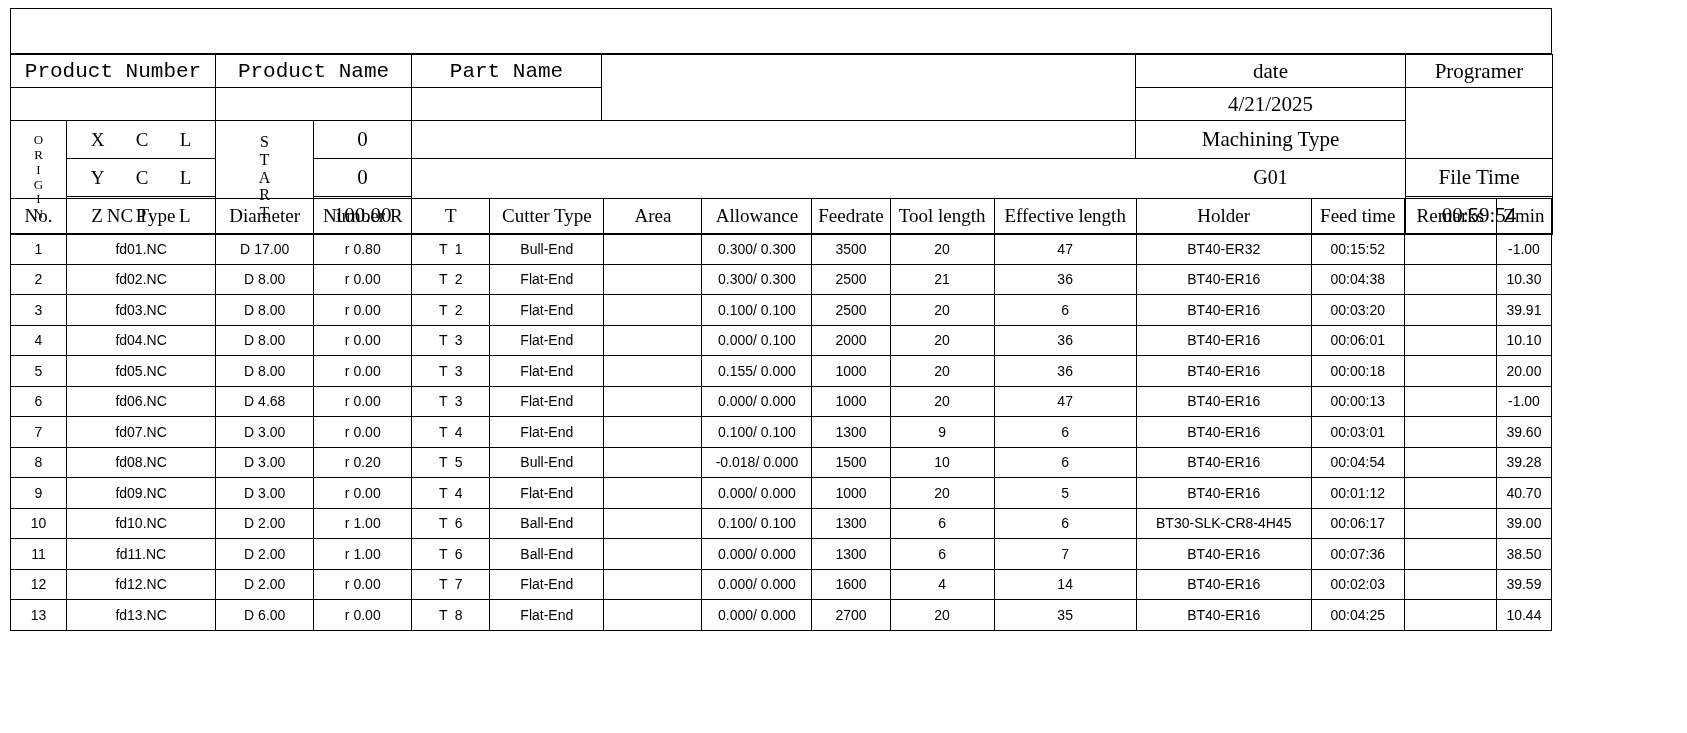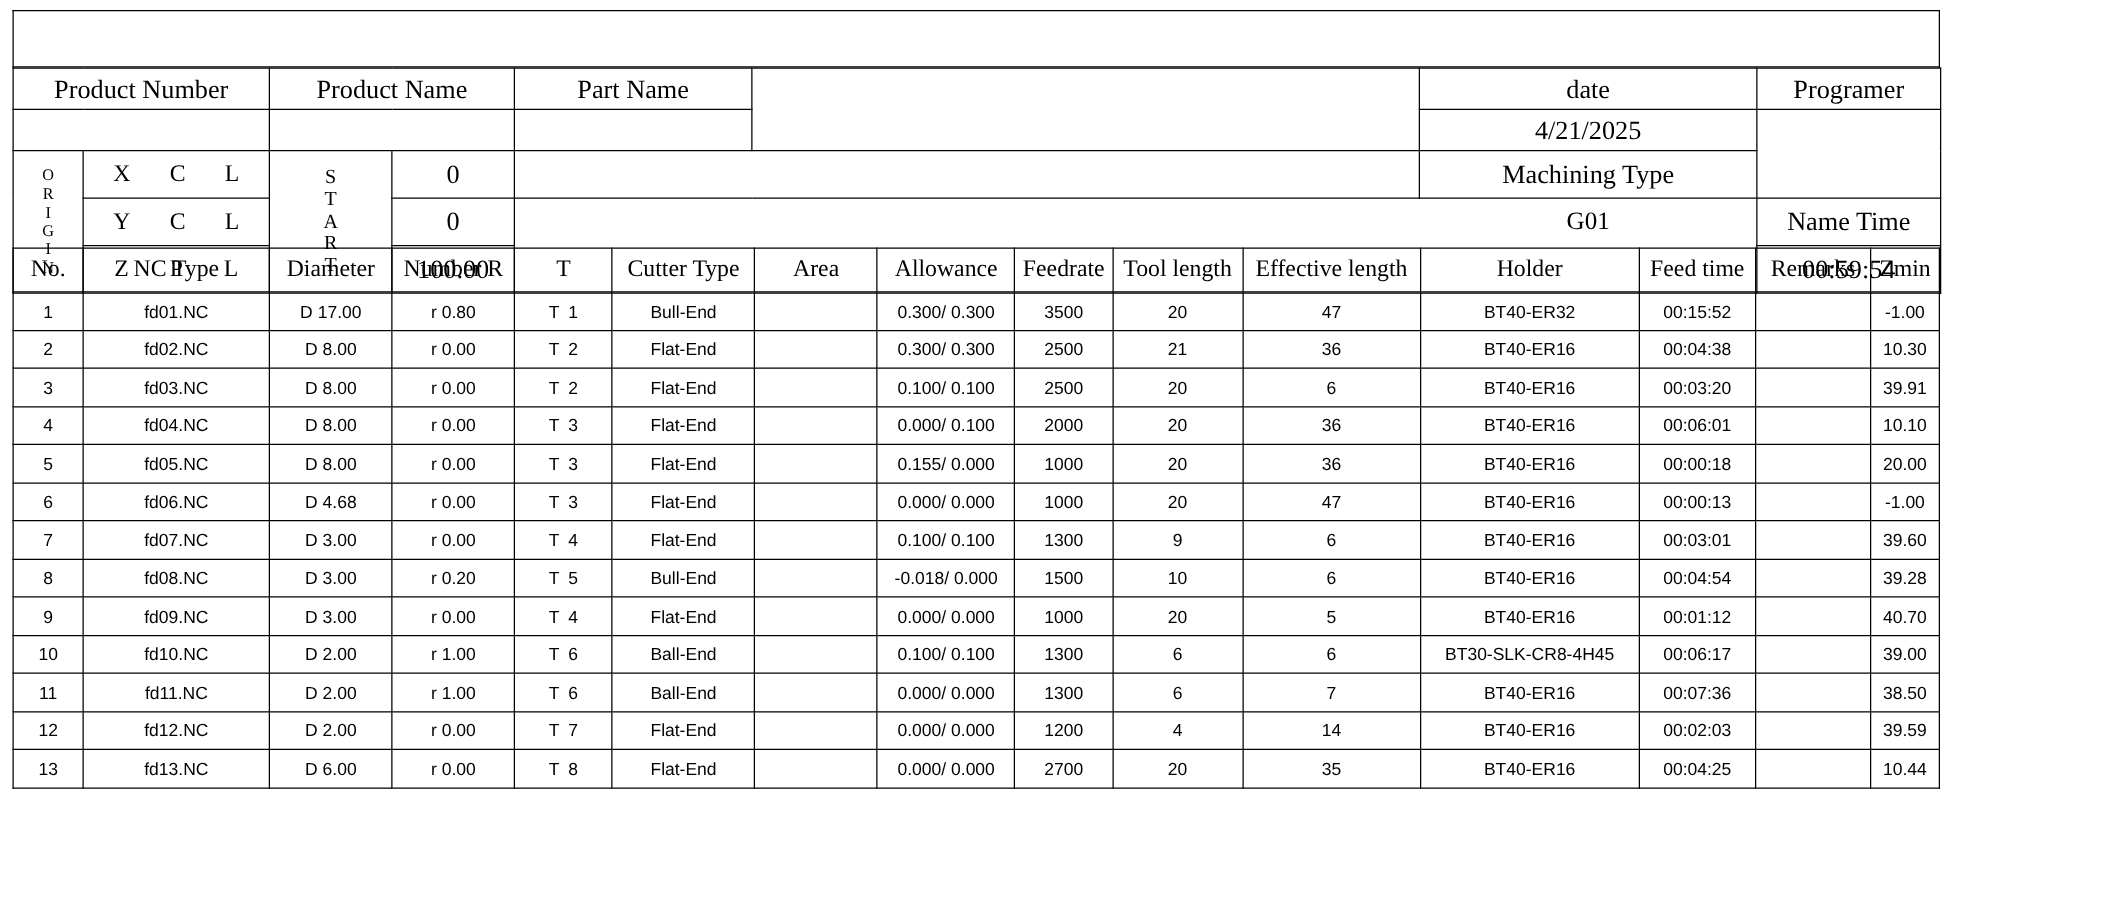--- a/index.html
+++ b/index.html
@@ -65,21 +65,21 @@
     line-height: 1.12;
   }
   .axis-row td { height: 37px; font-size: 19px; }
   .axis-cells {
     display: flex;
     justify-content: space-around;
     align-items: center;
     padding: 0 8px;
     font-size: 19px;
   }
-  .big-label { font-size: 22px; }
+  .big-label { font-size: 22px; font-family: Liberation Mono, monospace; }
   .mid-label { font-size: 20px; font-family: Liberation Serif, serif; }
 
   
   #data-table { width: 1542px; }
   #data-table thead td {
     height: 34px;
     font-size: 19px;
     font-family: "Liberation Serif", serif;
   }
   #data-table tbody td {
@@ -193,21 +193,21 @@
     <tr class="axis-row">
       <td>
         <div class="axis-cells">
           <span>Y</span>
           <span>C</span>
           <span>L</span>
         </div>
       </td>
       <td>0</td>
       <td colspan="3" rowspan="2"></td>
-      <td class="mid-label">Name Time</td>
+      <td class="mid-label">File Time</td>
     </tr>
 
     <tr class="axis-row">
       <td>
         <div class="axis-cells">
           <span>Z</span>
           <span>P</span>
           <span>L</span>
         </div>
       </td>
@@ -632,21 +632,21 @@
           </td>
           <td>
             <div class="t-inner">
               <span>T</span>
               <span>7</span>
             </div>
           </td>
           <td>Flat-End</td>
           <td></td>
           <td>0.000/ 0.000</td>
-          <td>1200</td>
+          <td>1600</td>
           <td>4</td>
           <td>14</td>
           <td>BT40-ER16</td>
           <td>00:02:03</td>
           <td></td>
           <td>39.59</td>
         </tr>
         <tr>
           <td>13</td>
           <td>fd13.NC</td>

